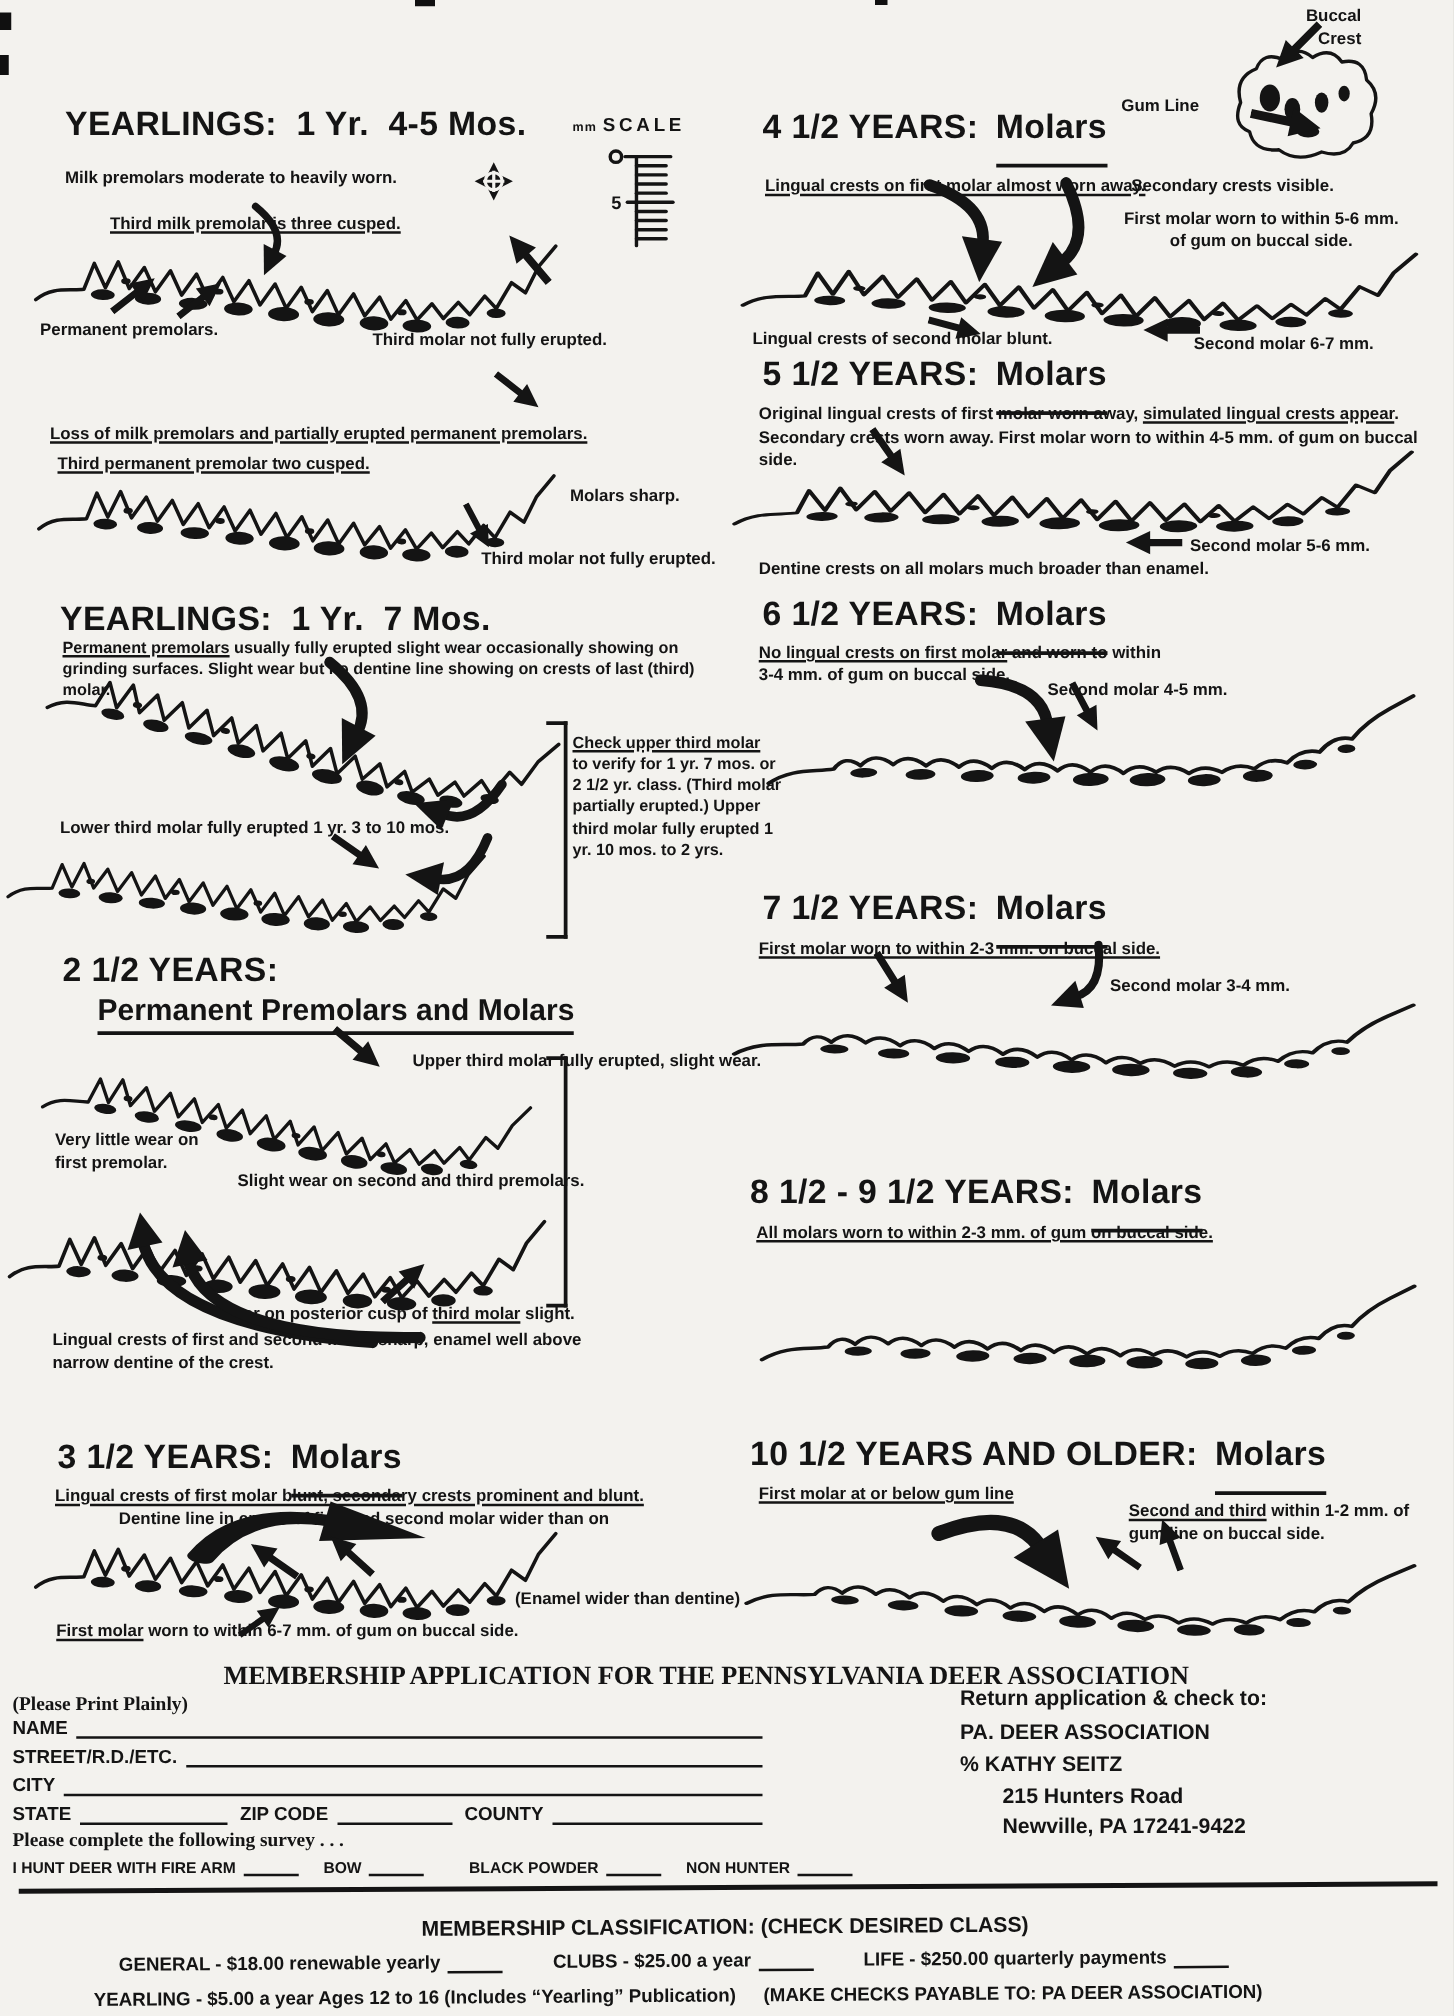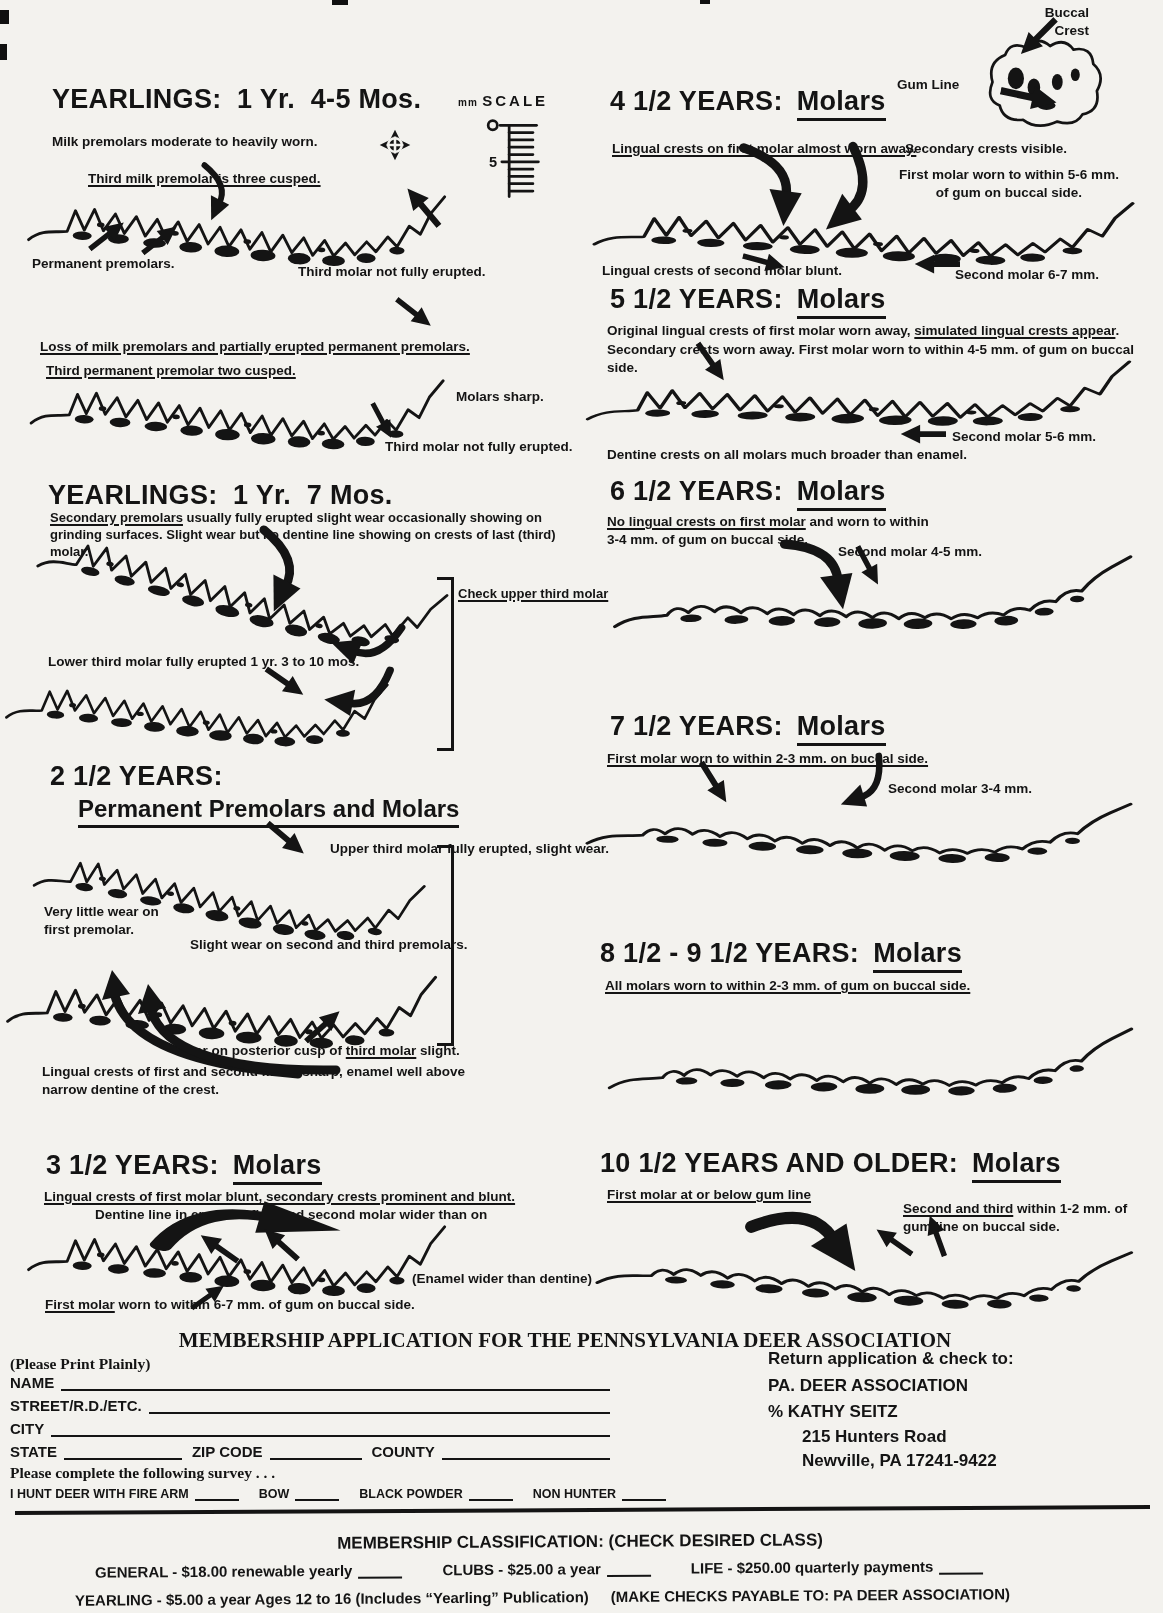--- a/index.html
+++ b/index.html
@@ -1,20 +1,20 @@
 <!DOCTYPE html>
 <html><head>
 <meta charset="utf-8">
 <style>
   html,body{margin:0;padding:0;background:#d8d6d2;}
   .page{position:relative;width:1163px;height:1613px;background:#f3f2ee;
         font-family:"Liberation Sans",sans-serif;color:#141414;overflow:hidden;margin:0 auto;}
   .abs{position:absolute;}
   .h{font-weight:bold;font-size:27px;letter-spacing:.3px;white-space:pre;display:flex;align-items:baseline;gap:14px;}
-  .h .mol{border-bottom:3px solid #141414;padding-bottom:1px;}
+  .h .mol{border-bottom:3px solid #141414;padding-bottom:14px;}
   .t{font-weight:bold;font-size:13.5px;line-height:1.32;white-space:pre-wrap;}
   .u{text-decoration:underline;text-decoration-thickness:2px;text-underline-offset:2px;}
   .ser{font-family:"Liberation Serif",serif;}
   .ital{font-family:"Liberation Serif",serif;font-weight:bold;font-size:15.5px;}
   .formrow{display:flex;align-items:flex-end;font-weight:bold;font-size:15px;}
   .fline{flex:1;border-bottom:2px solid #141414;height:15px;margin-left:7px;}
   .blank{display:inline-block;width:44px;border-bottom:2px solid #141414;height:13px;margin:0 6px;}
   .bracket{border-top:3px solid #141414;border-right:3px solid #141414;border-bottom:3px solid #141414;}
   .mark{background:#101010;}
   svg.jaw,svg.arr,svg.pic{overflow:visible;}
@@ -133,30 +133,30 @@
   <div class="abs t" style="left:456px;top:388px">Molars sharp.</div>
   <div class="abs t" style="left:385px;top:438px">Third molar not fully erupted.</div>
   <svg class="abs arr" style="left:392px;top:303px;width:44px;transform:rotate(38deg)" viewBox="0 0 64 28">
       <use href="#arrowhead"></use>
     </svg>
   <svg class="abs arr" style="left:362px;top:412px;width:40px;transform:rotate(62deg)" viewBox="0 0 64 28">
       <use href="#arrowhead"></use>
     </svg>
 
   <div class="abs h" style="left:48px;top:480px"><span>YEARLINGS:  1 Yr.  7 Mos.</span></div>
-  <div class="abs t" style="left:50px;top:509px;width:530px;font-size:13px"><span class="u">Secondary premolars</span><span> usually fully erupted slight wear occasionally showing on grinding surfaces. Slight wear but no dentine line showing on crests of last (third) molar.</span></div>
+  <div class="abs t" style="left:50px;top:509px;width:530px;font-size:13px"><span class="u">Permanent premolars</span><span> usually fully erupted slight wear occasionally showing on grinding surfaces. Slight wear but no dentine line showing on crests of last (third) molar.</span></div>
   <svg class="abs jaw" style="left:30px;top:545px;transform:rotate(12deg)" width="420" height="103" viewBox="0 0 440 110">
       <use href="#jaw"></use>
     </svg>
   <div class="abs t" style="left:48px;top:653px">Lower third molar fully erupted 1 yr. 3 to 10 mos.</div>
   <svg class="abs jaw" style="left:2px;top:668px;transform:rotate(3deg)" width="390" height="96" viewBox="0 0 440 110">
       <use href="#jaw"></use>
     </svg>
   <div class="abs bracket" style="left:437px;top:577px;width:14px;height:168px"></div>
-  <div class="abs t" style="left:458px;top:585px;width:168px;font-size:13px"><span class="u">Check upper third molar</span><br></div>
+  <div class="abs t" style="left:458px;top:585px;width:168px;font-size:13px"><span class="u">Check upper third molar</span><br><span>to verify for 1 yr. 7 mos. or 2 1/2 yr. class. (Third molar partially erupted.) Upper third molar fully erupted 1 yr. 10 mos. to 2 yrs.</span></div>
   <svg class="abs arr" style="left:235px;top:540px;width:80px;transform:rotate(115deg)" viewBox="0 0 110 90">
       <use href="#curvearrow"></use>
     </svg>
   <svg class="abs arr" style="left:330px;top:612px;width:70px;transform:rotate(200deg)" viewBox="0 0 110 90">
       <use href="#curvearrow"></use>
     </svg>
   <svg class="abs arr" style="left:322px;top:662px;width:70px;transform:rotate(188deg)" viewBox="0 0 110 90">
       <use href="#curvearrow"></use>
     </svg>
   <svg class="abs arr" style="left:262px;top:672px;width:46px;transform:rotate(35deg)" viewBox="0 0 64 28">
@@ -341,21 +341,21 @@
     <span class="fline" style="max-width:92px"></span>
     <span style="margin-left:10px">COUNTY</span>
     <span class="fline"></span>
   </div>
   <div class="abs ital" style="left:10px;top:1464px">Please complete the following survey . . .</div>
   <div class="abs formrow" style="left:10px;top:1486px;font-size:12.5px">
     <span>I HUNT DEER WITH FIRE ARM</span>
     <span class="blank"></span>
     <span style="margin-left:14px">BOW</span>
     <span class="blank"></span>
-    <span style="margin-left:14px">BLACK POWDER</span>
+    <span style="margin-left:30px">BLACK POWDER</span>
     <span class="blank"></span>
     <span style="margin-left:14px">NON HUNTER</span>
     <span class="blank"></span>
   </div>
 
   <div class="abs" style="left:768px;top:1349px;font-weight:bold;font-size:17px">Return application &amp; check to:</div>
   <div class="abs" style="left:768px;top:1376px;font-weight:bold;font-size:17px">PA. DEER ASSOCIATION</div>
   <div class="abs" style="left:768px;top:1402px;font-weight:bold;font-size:17px">% KATHY SEITZ</div>
   <div class="abs" style="left:802px;top:1427px;font-weight:bold;font-size:17px">215 Hunters Road</div>
   <div class="abs" style="left:802px;top:1451px;font-weight:bold;font-size:17px">Newville, PA 17241-9422</div>

